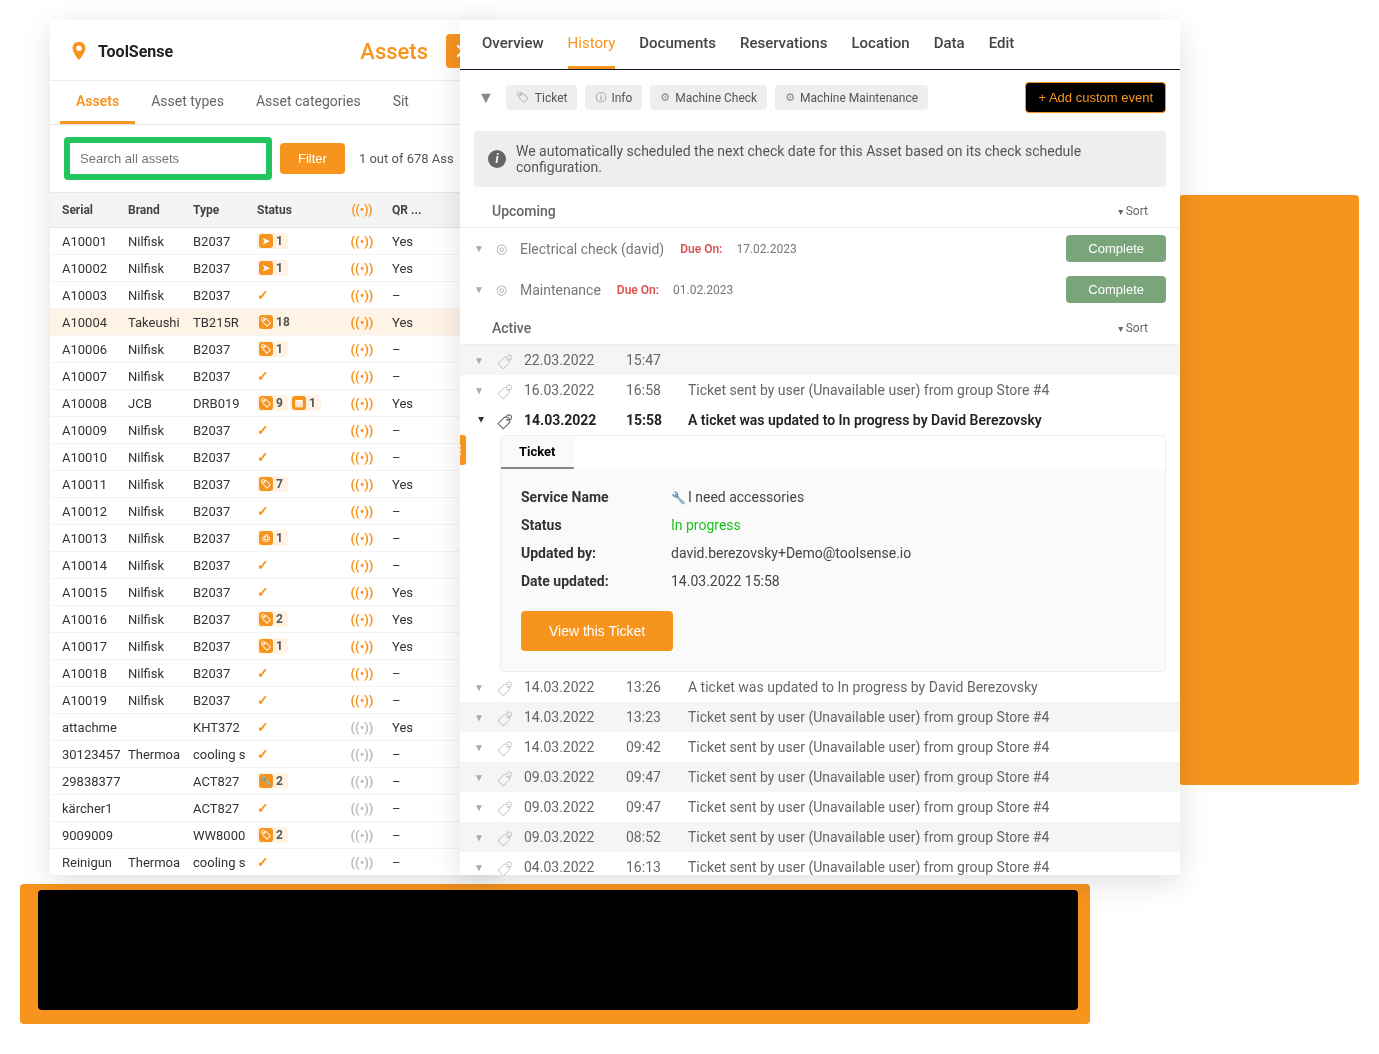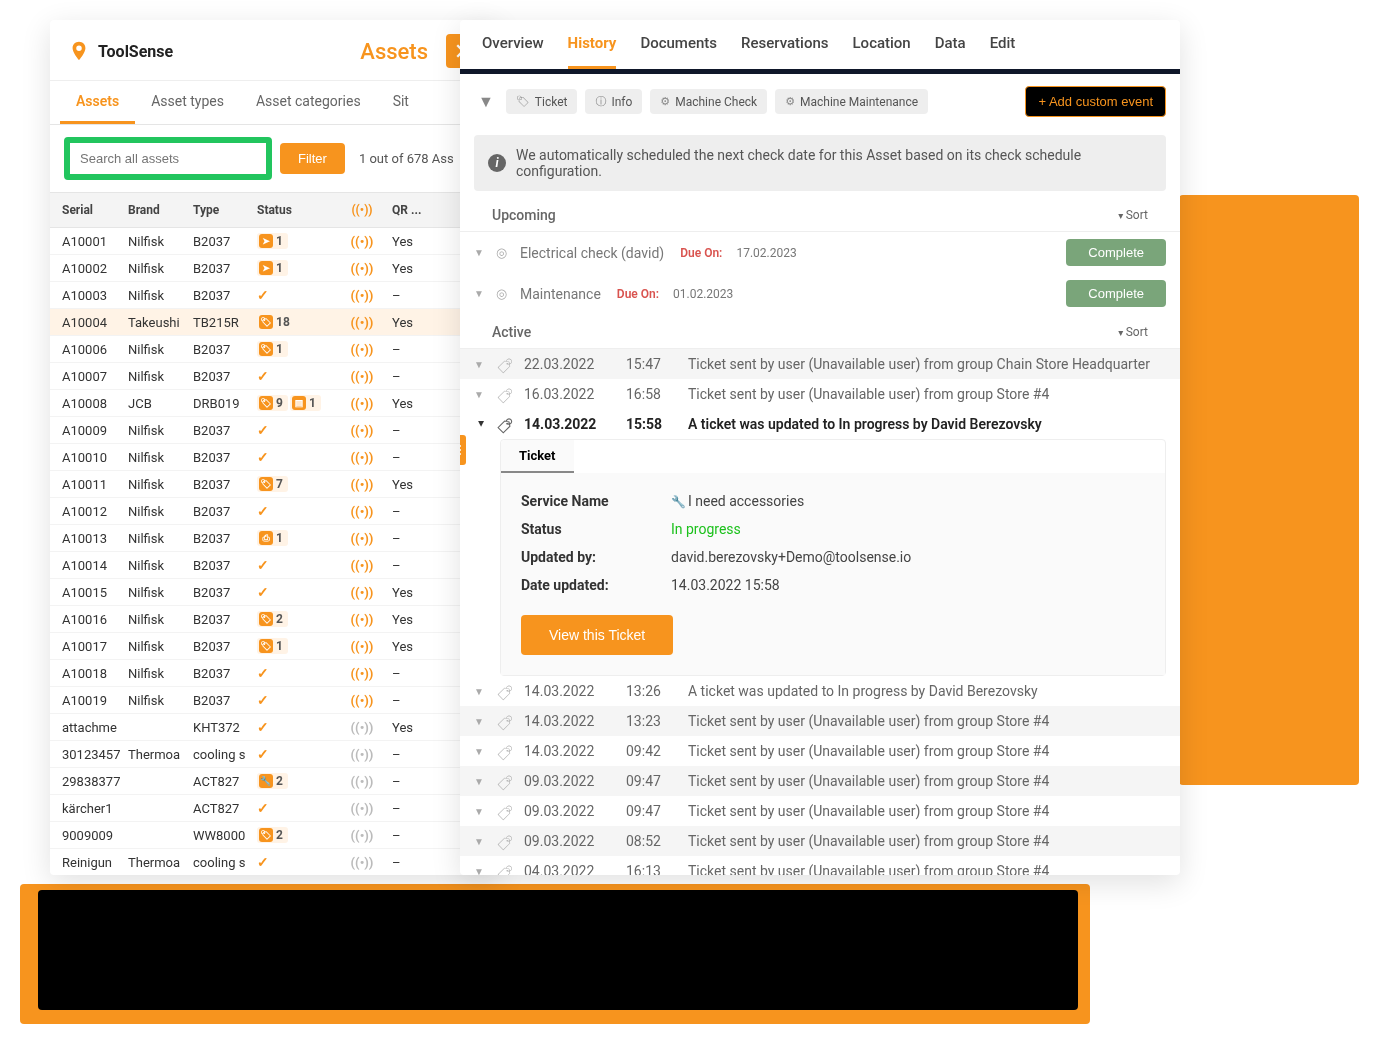--- a/index.html
+++ b/index.html
@@ -70,23 +70,23 @@
     .right-panel {
       position: absolute;
       left: 460px; top: 20px;
       width: 720px; height: 855px;
       background: #fff;
       box-shadow: 0 8px 30px rgba(0,0,0,.12);
       border-radius: 4px;
       z-index: 6;
       overflow: hidden;
     }
-    .rp-tabs { display: flex; gap: 24px; padding: 14px 22px 0; border-bottom: 5px solid #0f172a; }
+    .rp-tabs { display: flex; gap: 24px; padding: 14px 22px 0; border-bottom: 1px solid #0f172a; }
     .rp-tab { font-size: 15px; color: #444; padding-bottom: 14px; cursor: pointer; font-weight: 500; }
-    .rp-tab.active { color: #f7941e; border-bottom: 3px solid #f7941e; font-weight: 700; }
+    .rp-tab.active { color: #f7941e; border-bottom: 3px solid #f7941e; font-weight: 400; }
 
     .rp-filter-bar { display: flex; align-items: center; gap: 8px; padding: 12px 14px; }
     .filter-icon { color: #888; font-size: 16px; padding: 0 4px; }
     .chip { display: inline-flex; align-items: center; gap: 5px; background: #eee; border-radius: 4px; padding: 5px 10px; font-size: 12px; color: #555; cursor: pointer; }
     .chip .ci { color: #888; font-size: 11px; }
     .add-event-btn { margin-left: auto; border: 1.5px solid #f7941e; color: #f7941e; background: #000000; border-radius: 4px; padding: 7px 12px; font-size: 13px; cursor: pointer; font-weight: 500; }
     .add-event-btn::before { content: "+ "; }
 
     .info-banner { display: flex; align-items: center; gap: 10px; margin: 6px 14px; background: #eee; border-radius: 4px; padding: 12px 14px; font-size: 14px; color: #555; }
     .info-banner .ib-icon { width: 18px; height: 18px; background: #666; color: #fff; border-radius: 50%; display: flex; align-items: center; justify-content: center; font-size: 12px; font-weight: bold; font-style: italic; flex-shrink: 0; }
@@ -498,21 +498,20 @@
   <div class="section-header">
     <span class="title">Active</span>
     <span class="sort">Sort</span>
   </div>
   <div id="active-rows">
       <div class="active-row alt">
         <span class="chev">▼</span>
         <span class="tag-ico">🏷</span>
         <span class="ar-date">22.03.2022</span>
         <span class="ar-time">15:47</span>
-        <span class="ar-desc">Ticket sent by user (Unavailable user) from group Chain Store Headquarter</span>
       </div>
       <div class="active-row">
         <span class="chev">▼</span>
         <span class="tag-ico">🏷</span>
         <span class="ar-date">16.03.2022</span>
         <span class="ar-time">16:58</span>
         <span class="ar-desc">Ticket sent by user (Unavailable user) from group Store #4</span>
       </div>
       <div class="active-row expanded">
         <span class="chev">▲</span>

